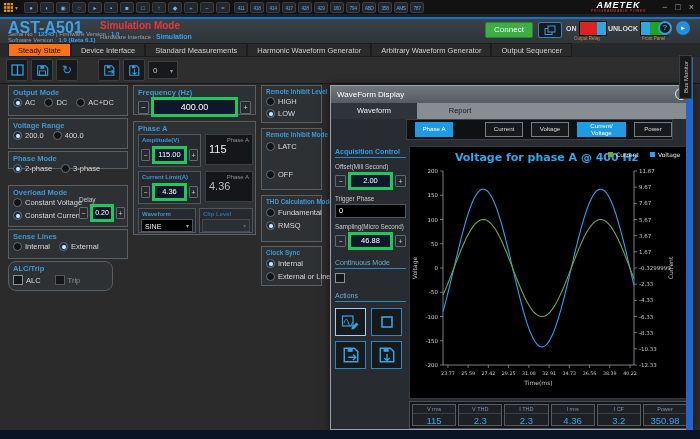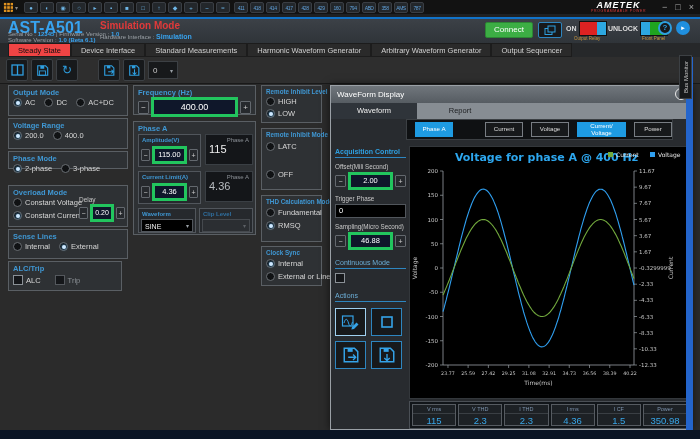--- a/index.html
+++ b/index.html
@@ -32,21 +32,21 @@
   .tglbl{font-size:7px;font-weight:bold;color:#ddd;}
   .tgl{display:flex;height:13px;border:1px solid #111;}
   .seg{display:inline-block;height:13px;}
   .cap{font-size:4.5px;color:#c9963f;}
   .circ{width:14px;height:14px;border-radius:50%;box-sizing:border-box;text-align:center;}
   .help{border:2px solid #2e9fe0;color:#2e9fe0;font-weight:bold;font-size:8px;line-height:10px;background:#17191b;}
   .info{background:#1f8fde;color:#fff;font-size:7px;line-height:14px;}
   
   .tabsrow{left:0;top:43px;width:700px;height:14px;background:#26282a;display:flex;padding-left:8px;box-sizing:border-box;}
   .tab{padding:0 9px;line-height:14px;font-size:7.5px;background:#2a2a2a;border:1px solid #1c1c1c;color:#d0d0d0;white-space:nowrap;}
-  .tab.sel{background:#ef4444;color:#111;}
+  .tab.sel{background:#f97316;color:#111;}
   
   .toolbar{left:0;top:57px;width:700px;height:27px;background:#2e2e2e;border-bottom:1px solid #191919;display:flex;align-items:center;gap:3px;padding-left:6px;box-sizing:border-box;}
   .tbtn{width:20px;height:20px;background:#17191b;border:1px solid #3c4044;border-radius:2px;display:flex;align-items:center;justify-content:center;color:#2e9fe0;font-size:12px;}
   .gap18{width:14px;}
   .dd0{width:30px;height:18px;background:#17191b;border:1px solid #3c4044;color:#ccc;font-size:8px;display:flex;align-items:center;justify-content:space-between;padding:0 4px;box-sizing:border-box;}
   
   .gbox{border:1px solid #5a5f64;background:#2e3134;box-sizing:border-box;}
   .gtitle{position:absolute;top:2px;left:4px;color:#3f97d3;font-size:7.5px;font-weight:bold;white-space:nowrap;}
   .gtitle.small{font-size:6.3px;}
   .opts{position:absolute;left:4px;right:3px;}
@@ -305,21 +305,21 @@
         <div class="opt">
           <span class="radio"></span>
           <span>Internal</span>
         </div>
         <div class="opt">
           <span class="radio sel"></span>
           <span>External</span>
         </div>
       </div>
 </div>
-<div class="abs gbox" style="left:8px;top:261px;width:114px;height:30px;">
+<div class="abs gbox" style="left:8px;top:261px;width:105px;height:30px;border-radius:8px;">
   <div class="gtitle">ALC/Trip</div>
   <div class="opts h" style="top:13px;gap:14px;">
     <div class="opt">
       <span class="chk"></span>
       <span>ALC</span>
     </div>
     <div class="opt" style="color:#8a8f94;">
       <span class="chk dim"></span>
       <span>Trip</span>
     </div>
@@ -591,21 +591,21 @@
         <div class="mbox">
           <div class="mlab">I THD</div>
           <div class="mval">2.3</div>
         </div>
         <div class="mbox">
           <div class="mlab">I rms</div>
           <div class="mval">4.36</div>
         </div>
         <div class="mbox">
           <div class="mlab">I CF</div>
-          <div class="mval">1.5</div>
+          <div class="mval">3.2</div>
         </div>
         <div class="mbox">
           <div class="mlab">Power</div>
           <div class="mval">350.98</div>
         </div>
       </div>
 </div>
 
 <div class="abs bluerail"></div>
 <div class="abs busmon">

